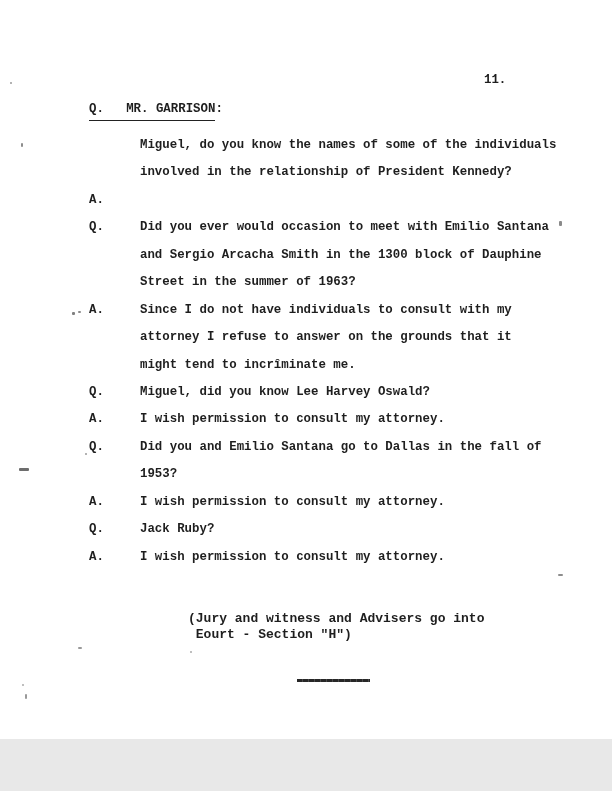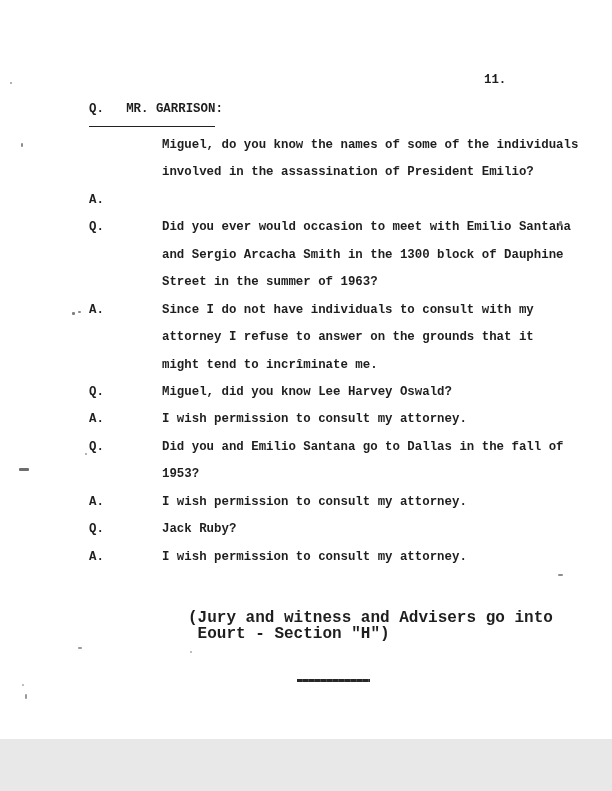--- a/index.html
+++ b/index.html
@@ -24,48 +24,48 @@
   }
 
   .heading {
     position: absolute;
     left: 89px;
     top: 102px;
     white-space: pre;
   }
   .heading .underlined {
     border-bottom: 1.6px solid #222222;
-    padding-bottom: 10px;
+    padding-bottom: 4px;
   }
 
   .qa-body {
     position: absolute;
     left: 89px;
     top: 132px;
     width: 490px;
   }
-  .qa-entry { display: flex; align-items: flex-start; gap: 22px; }
+  .qa-entry { display: flex; align-items: flex-start; }
   .qa-label {
     flex: 0 0 51px;
     white-space: pre;
     line-height: 27.45px;
     height: 27.45px;
   }
   .qa-lines { flex: 1 1 auto; }
   .qa-line {
     white-space: pre;
     line-height: 27.45px;
     height: 27.45px;
   }
 
   .stage-direction {
     position: absolute;
     left: 188px;
     top: 611px;
-    font-size: 16px;
+    font-size: 13px;
   }
   .stage-line {
     white-space: pre;
     line-height: 15.5px;
     height: 15.5px;
   }
 
   .signature-rule {
     position: absolute;
     left: 297px;
@@ -85,21 +85,21 @@
   <div class="page-number">11.</div>
 
   <div class="heading"><span class="underlined">Q.   MR. GARRISON</span><span>:</span></div>
 
   <div class="qa-body">
 
     <div class="qa-entry">
       <span class="qa-label"></span>
       <div class="qa-lines">
         <div class="qa-line">Miguel, do you know the names of some of the individuals</div>
-        <div class="qa-line">involved in the assassination of President Emilio?</div>
+        <div class="qa-line">involved in the relationship of President Kennedy?</div>
       </div>
     </div>
 
     <div class="qa-entry">
       <span class="qa-label">A.</span>
     </div>
 
     <div class="qa-entry">
       <span class="qa-label">Q.</span>
       <div class="qa-lines">

